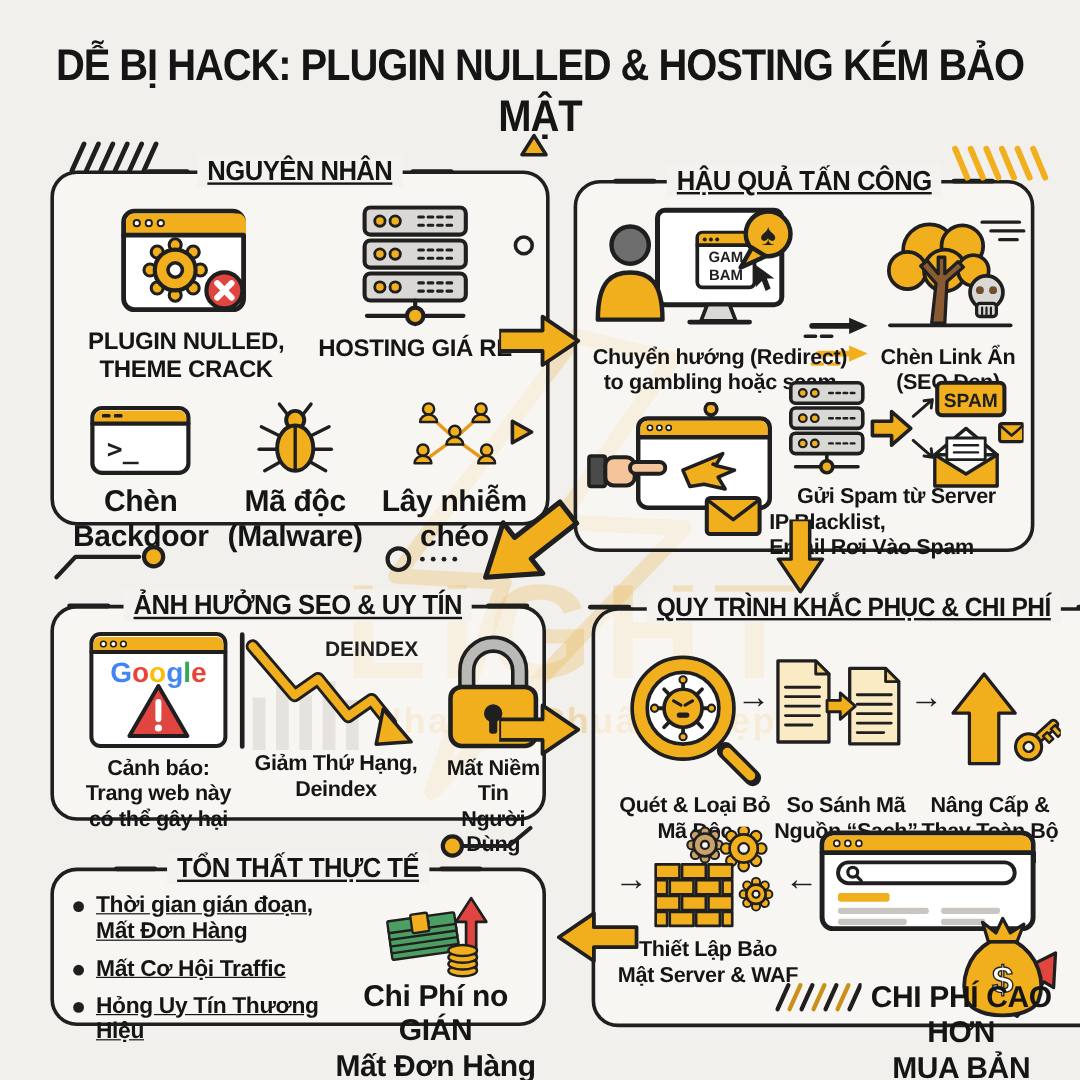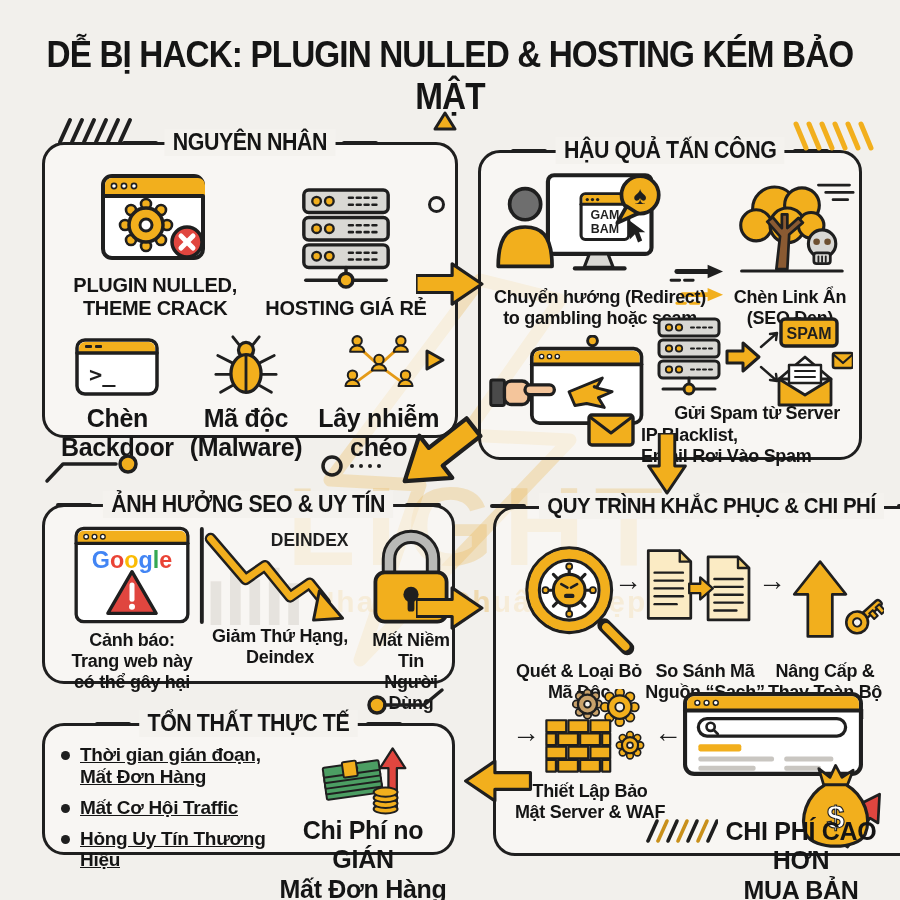--- a/index.html
+++ b/index.html
@@ -15,21 +15,21 @@
   .wm-brand{left:220px;top:462px;width:520px;text-align:center;font-size:112px;font-weight:900;
     letter-spacing:10px;color:rgba(232,174,62,.26);}
   .wm-tag{left:250px;top:585px;width:460px;text-align:center;font-size:30px;font-weight:900;
     letter-spacing:2px;color:rgba(232,174,62,.34);}
 
   .title{position:absolute;top:34px;left:0;width:900px;text-align:center;font-size:37px;
     font-weight:900;letter-spacing:-1px;transform:scaleX(.9);z-index:3;}
 
   .box{position:absolute;border:3.5px solid var(--ink);border-radius:22px;
     background:rgba(253,252,250,.55);z-index:2;}
-  .bhead{position:absolute;top:-16px;left:0;right:0;display:flex;align-items:center;justify-content:center;z-index:4;}
+  .bhead{position:absolute;top:-16px;left:0;right:0;display:flex;align-items:center;justify-content:center;z-index:4;text-decoration:underline;}
   .hline{width:36px;height:4px;background:var(--ink);border-radius:2px;flex:0 0 auto;}
   .htext{display:inline-block;font-size:23px;font-weight:900;background:#f4f2ee;padding:0 9px;
     letter-spacing:-.5px;transform:scaleX(.93);white-space:nowrap;}
 
   .lbl{font-weight:900;text-align:center;white-space:pre-line;line-height:1.17;letter-spacing:-.3px;}
   .s20{font-size:20px}.s19{font-size:25px}.s18{font-size:18px}
   .cell{display:flex;flex-direction:column;align-items:center;gap:7px;}
   .abs{position:absolute;}
 
   
@@ -124,21 +124,21 @@
     <polygon class="A sk" stroke-width="3" points="0,14 34,14 34,3 62,22 34,41 34,30 0,30"></polygon>
   </svg>
 
   <section class="box" style="left:42px;top:142px;width:416px;height:296px;">
     <div class="bhead">
         <span class="hline"></span>
         <span class="htext">NGUYÊN NHÂN</span>
         <span class="hline"></span>
       </div>
 
-    <div style="display:flex;justify-content:space-evenly;align-items:flex-end;padding-top:26px;">
+    <div style="display:flex;justify-content:space-evenly;align-items:flex-start;padding-top:26px;">
       <div class="cell">
         <svg width="118" height="96" viewBox="0 0 118 96">
           <rect class="W sk" stroke-width="4" x="7" y="5" width="100" height="82" rx="9"></rect>
           <path class="A" d="M9,25 V14 a7,7 0 0 1 7,-7 h86 a7,7 0 0 1 7,7 v11 z"></path>
           <path class="N sk" stroke-width="4" d="M7,25 H107"></path>
           <g class="W sk" stroke-width="1.6">
               <circle cx="18" cy="15" r="2.6"></circle>
               <circle cx="28" cy="15" r="2.6"></circle>
               <circle cx="38" cy="15" r="2.6"></circle>
             </g>
@@ -380,21 +380,21 @@
         <line class="sk" stroke-width="2" x1="138" y1="54" x2="158" y2="54"></line>
           <line class="sk" stroke-width="2" x1="138" y1="60" x2="158" y2="60"></line>
         <polygon class="A sk" stroke-width="2.8" points="122,62 148,78 174,62 174,88 122,88"></polygon>
       </g>
       <g>
           <rect class="A sk" stroke-width="2.6" x="176" y="36" width="20" height="15" rx="2"></rect>
           <path class="N sk" stroke-width="2.2" d="M177,38 L186,46 L195,38"></path>
         </g>
     </svg>
 
-    <div class="lbl s18 abs" style="left:176px;top:250px;width:200px;">Gửi Spam từ Server</div>
+    <div class="lbl s18 abs" style="left:166px;top:250px;width:200px;">Gửi Spam từ Server</div>
 
     <svg class="abs" style="left:104px;top:258px" width="52" height="38" viewBox="0 0 50 38">
       <rect class="A sk" stroke-width="3.4" x="3" y="4" width="44" height="30" rx="3"></rect>
       <path class="N sk" stroke-width="3" d="M4,6 L25,22 L46,6"></path>
     </svg>
     <div class="lbl s18 abs" style="left:160px;top:272px;width:220px;text-align:left;">IP Blacklist,
 Email Rơi Vào Spam</div>
   </section>
 
   <section class="box" style="left:42px;top:504px;width:413px;height:180px;">

